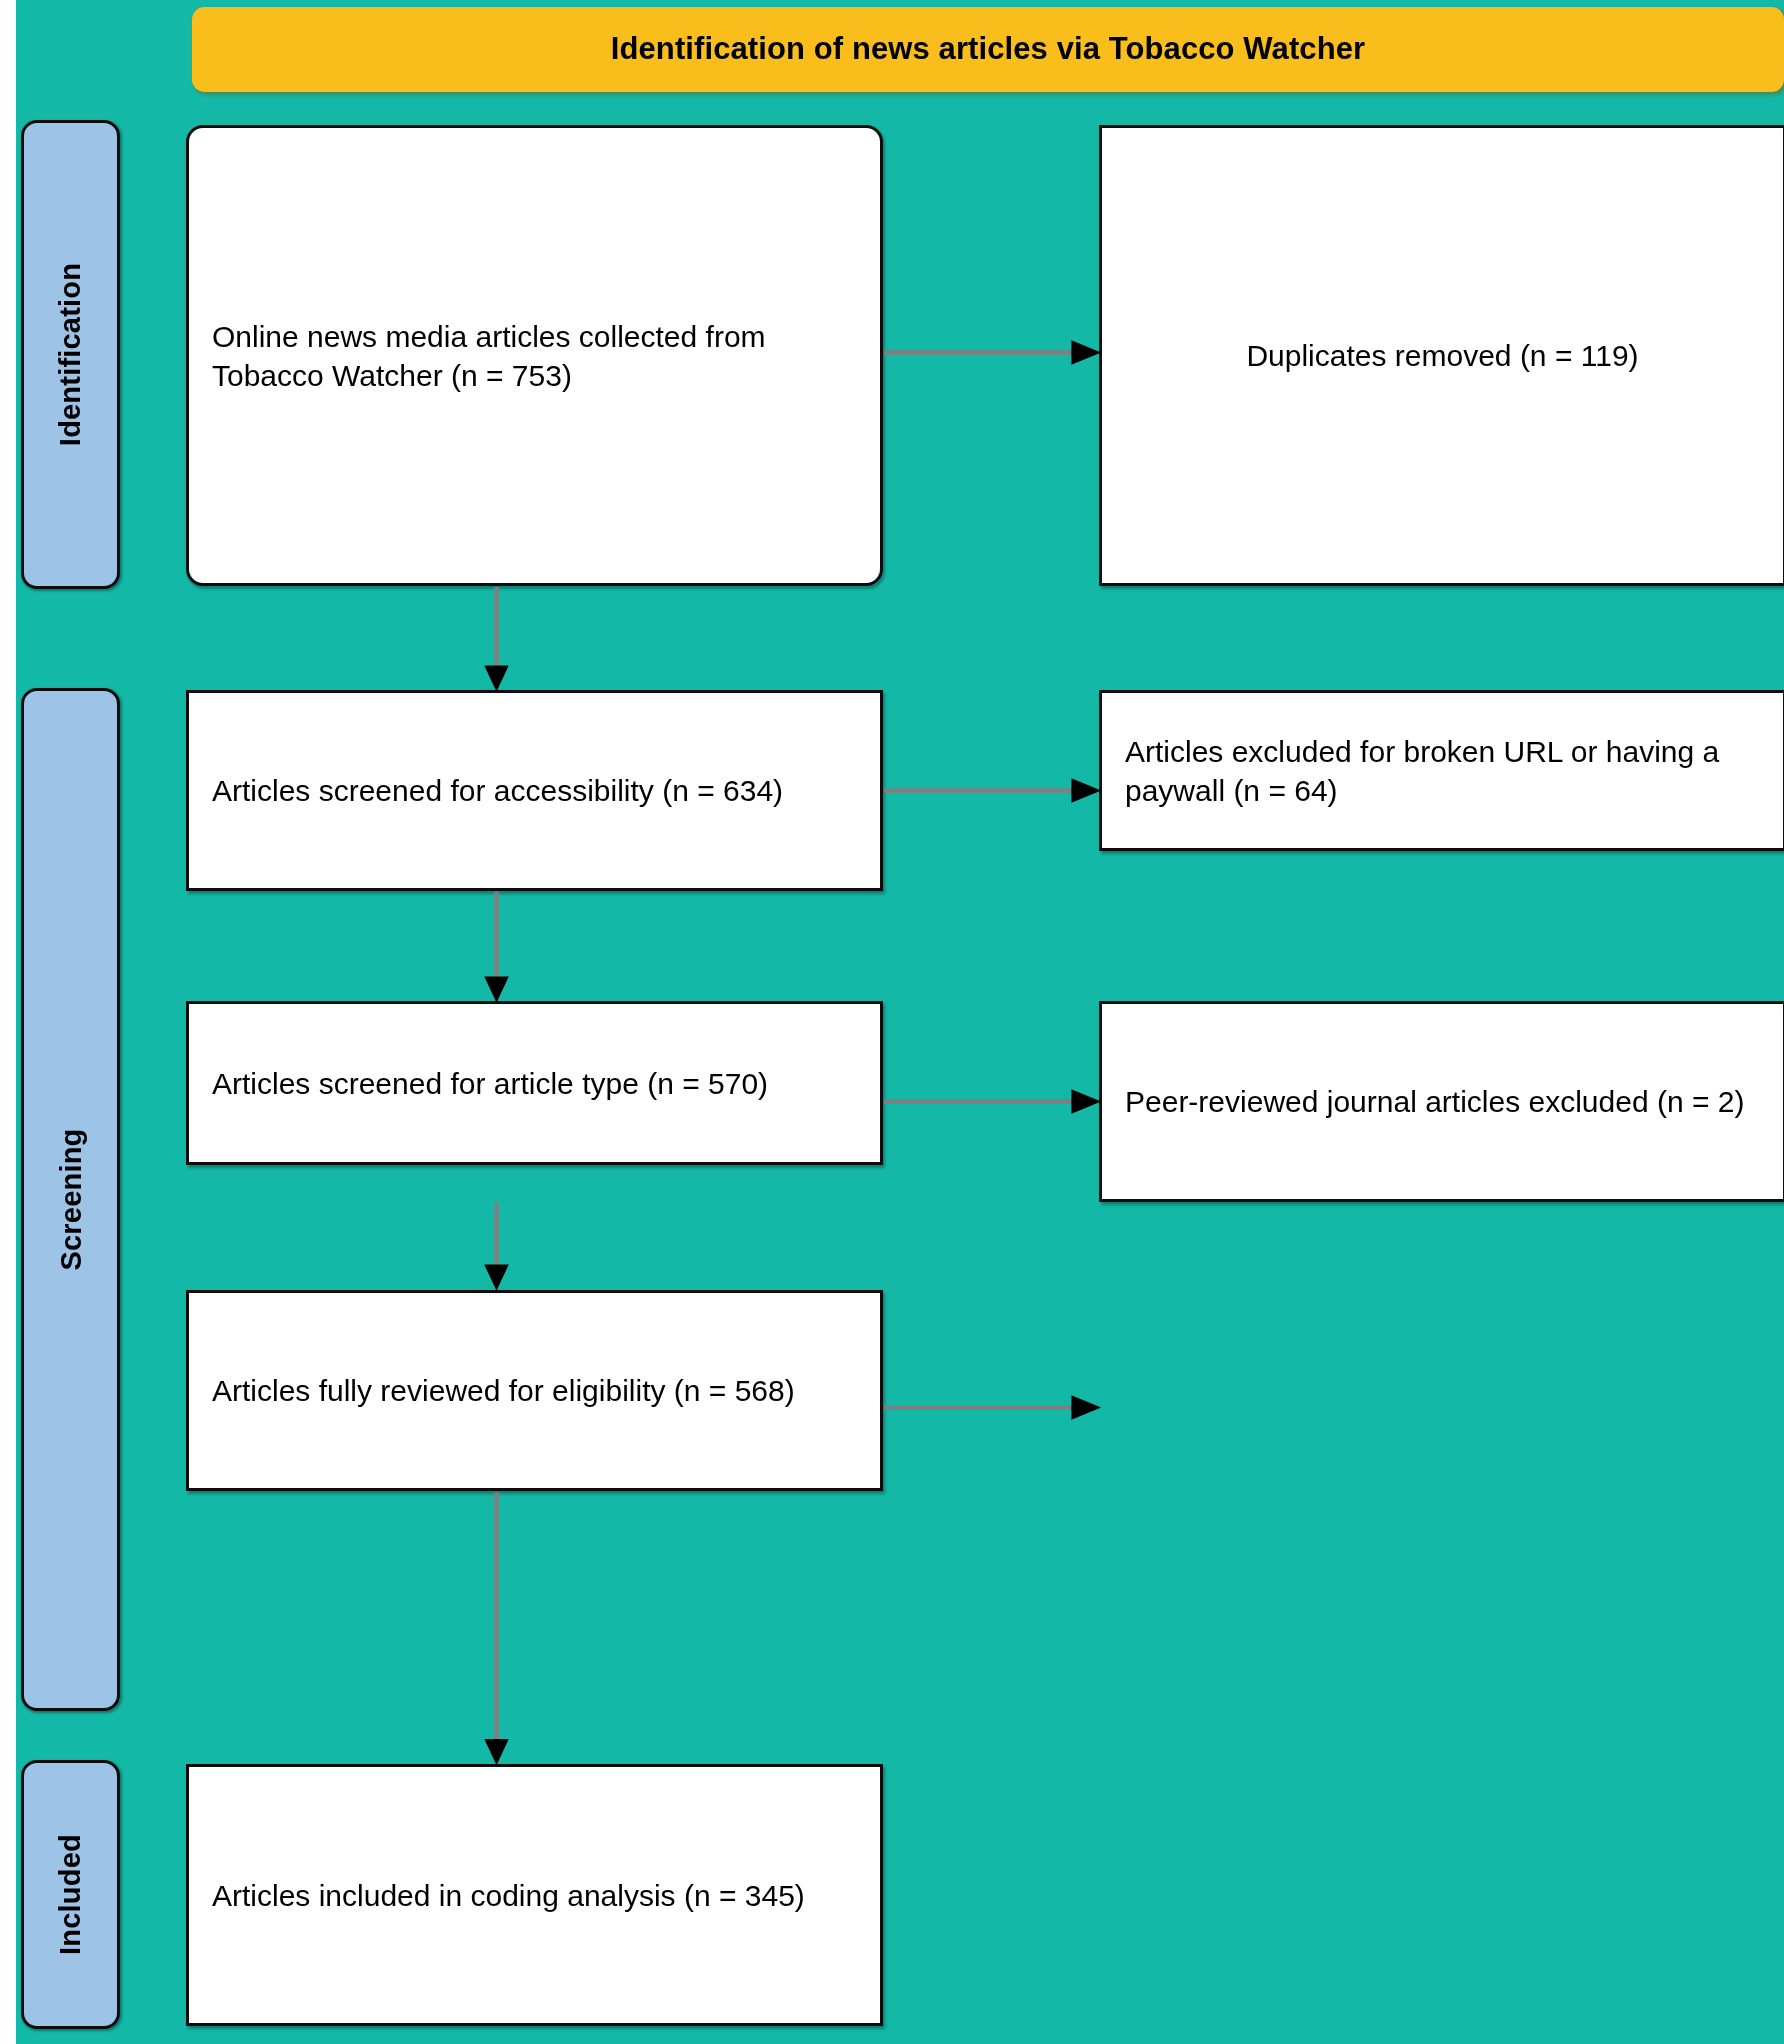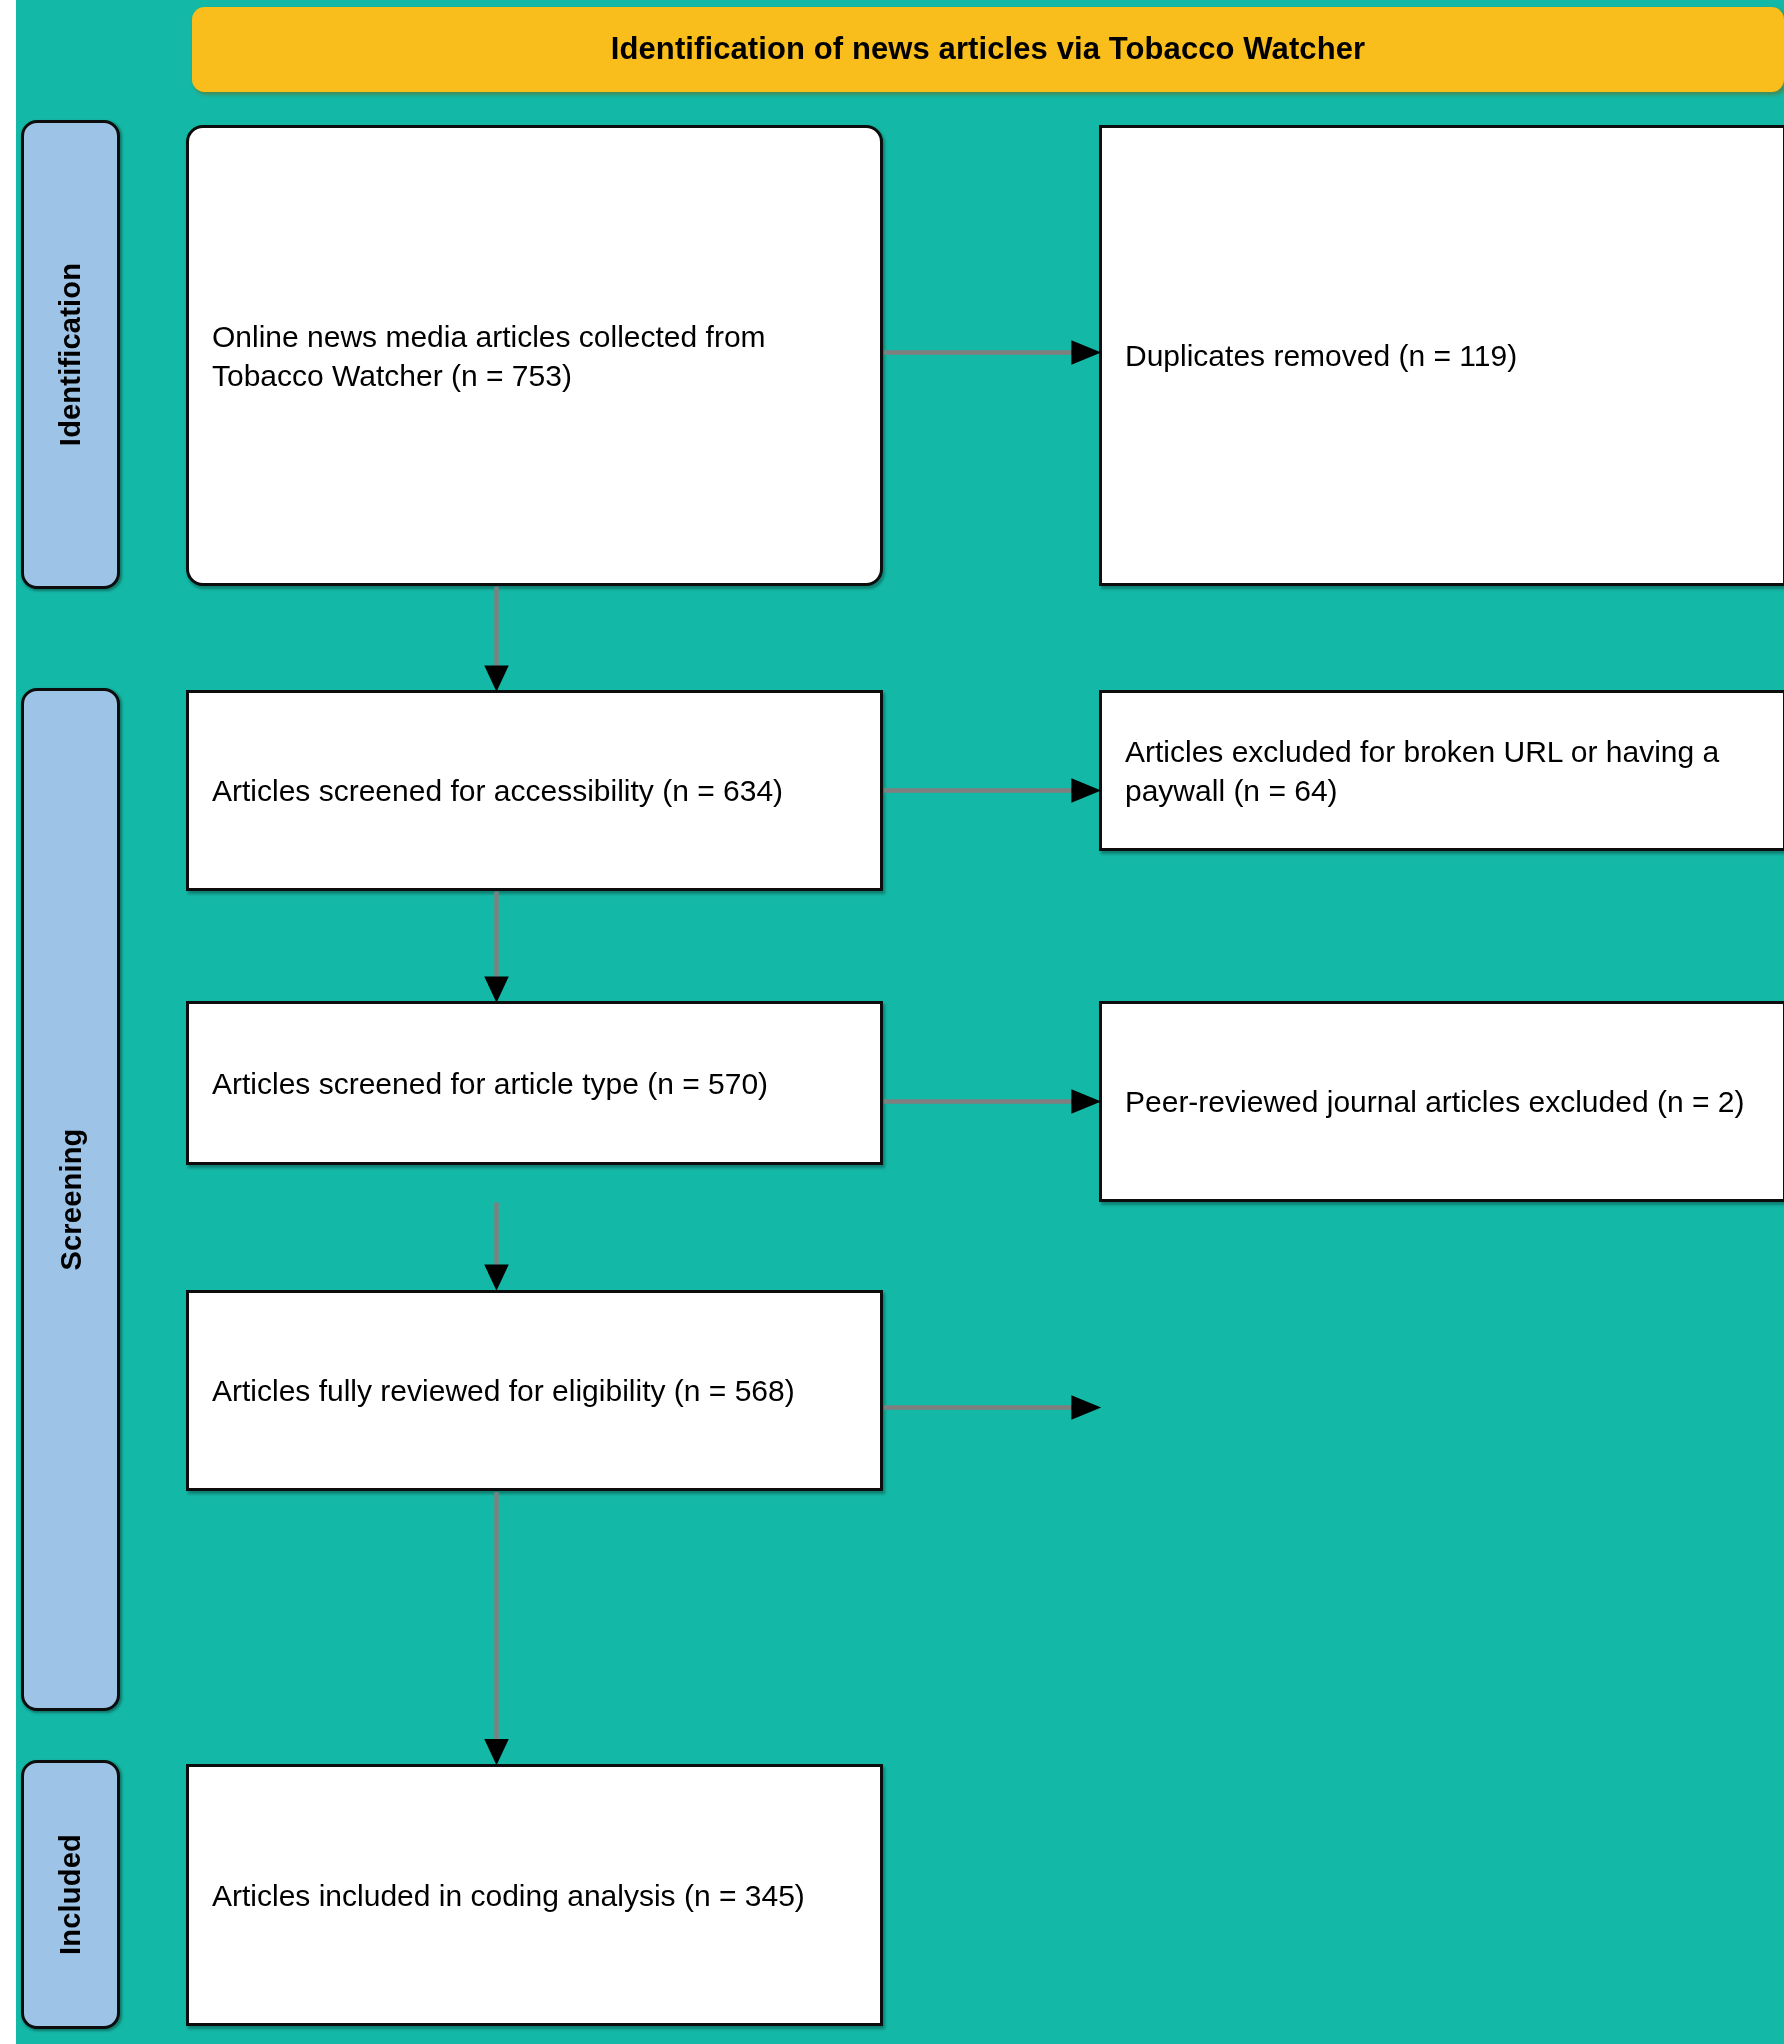--- a/index.html
+++ b/index.html
@@ -84,21 +84,21 @@
   .flow-box .box-text {
     font-size: 30px;
     line-height: 1.30;
     color: #000000;
     white-space: pre-line;
     padding: 0 23px;
     width: 100%;
     box-sizing: border-box;
   }
   .flow-box.align-left  .box-text { text-align: left; }
-  .flow-box.align-center .box-text { text-align: left; }
+  .flow-box.align-center .box-text { text-align: center; }
 
   
   #box-collected   { left: 170px; top: 125px;  width: 697px; height: 461px; border-radius: 17px; }
   #box-accessible  { left: 170px; top: 690px;  width: 697px; height: 201px; }
   #box-articletype { left: 170px; top: 1001px; width: 697px; height: 164px; }
   #box-eligibility { left: 170px; top: 1290px; width: 697px; height: 201px; }
   #box-included    { left: 170px; top: 1764px; width: 697px; height: 262px; }
 
   
   #box-duplicates   { left: 1083px; top: 125px;  width: 687px; height: 461px; }

